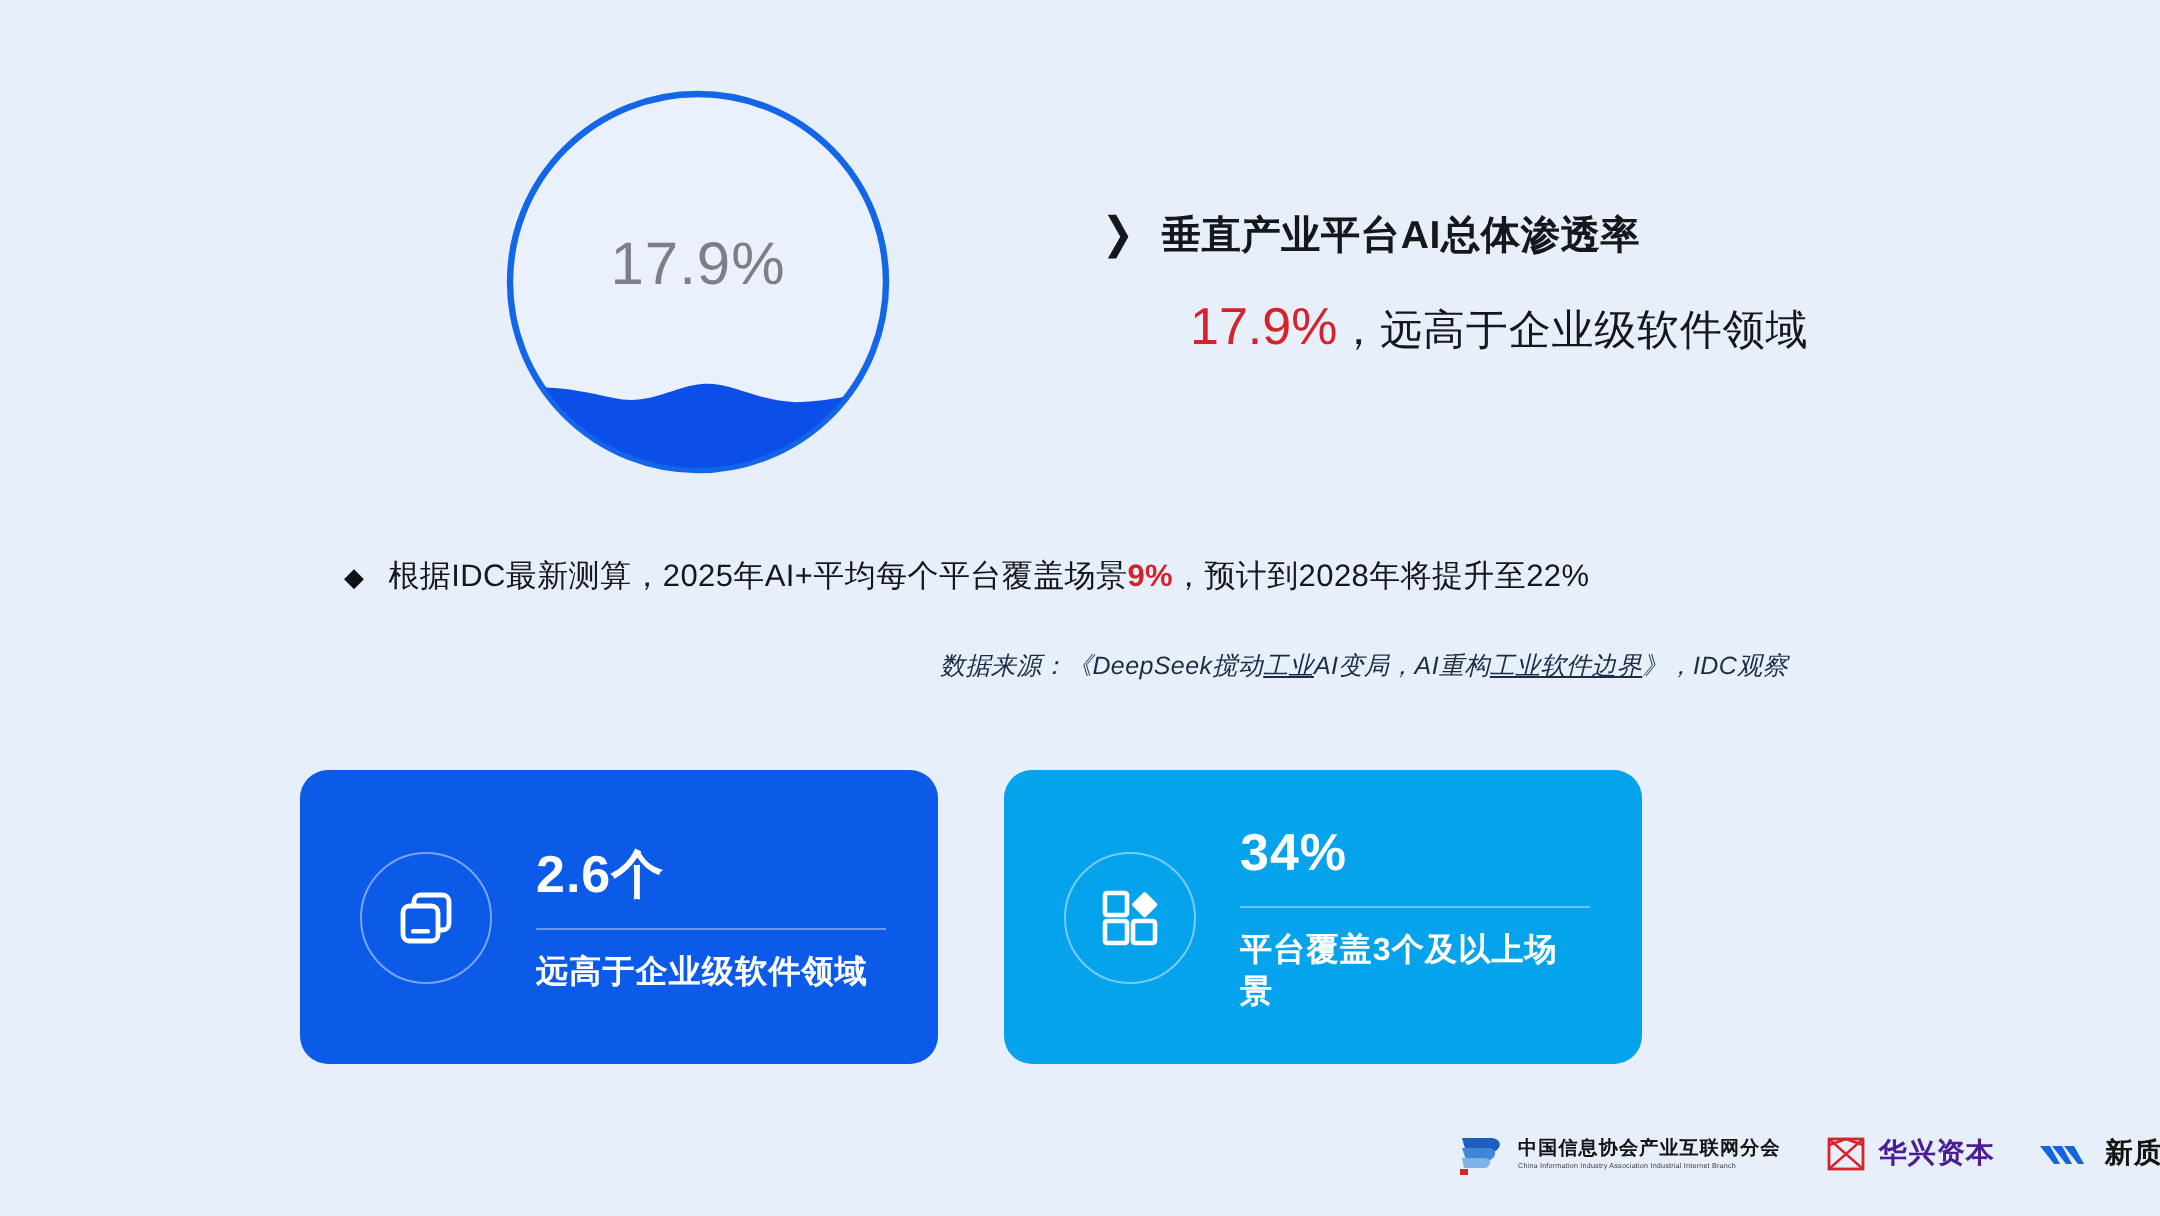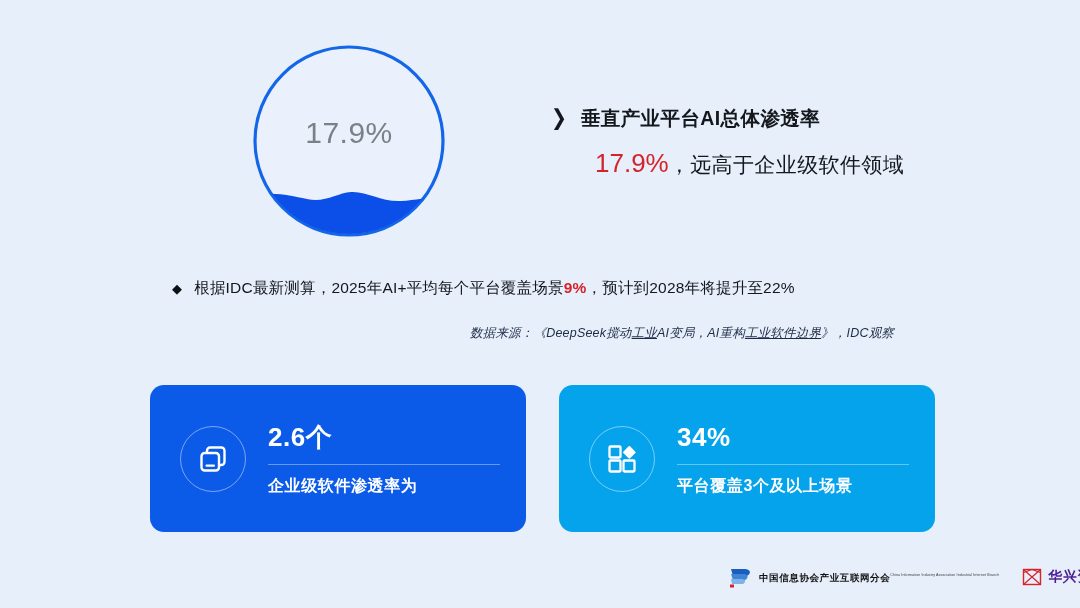--- a/index.html
+++ b/index.html
@@ -109,21 +109,21 @@
     color: #1d2b45;
     letter-spacing: 0.2px;
   }
   .source-line .u { text-decoration: underline; }
 
   
   .cards {
     position: absolute;
     left: 150px;
     top: 385px;
-    width: 785px;
+    width: 671px;
     height: 147px;
     display: flex;
     gap: 33px;
   }
   .stat-card {
     flex: 1;
     border-radius: 14px;
     display: flex;
     align-items: center;
     padding: 0 0 0 30px;
@@ -176,21 +176,21 @@
     align-items: center;
     gap: 22px;
   }
   .logo {
     display: flex;
     align-items: center;
     gap: 5px;
   }
   .logo-cn-text {
     display: flex;
-    flex-direction: row;
+    flex-direction: column;
     justify-content: center;
   }
   .logo-cn-main {
     font-size: 9.5px;
     font-weight: bold;
     color: #141414;
     letter-spacing: 0.6px;
     line-height: 11px;
     white-space: nowrap;
   }
@@ -264,21 +264,21 @@
       <div class="icon-circle">
         <svg width="34" height="34" viewBox="0 0 34 34">
           <rect x="11" y="5.5" width="17.5" height="17.5" rx="3.2" fill="none" stroke="#ffffff" stroke-width="2.4"></rect>
           <rect x="5.5" y="11" width="17.5" height="17.5" rx="3.2" fill="#0b5be8" stroke="#ffffff" stroke-width="2.4"></rect>
           <rect x="9.5" y="22.5" width="9.5" height="2.3" rx="1.1" fill="#ffffff"></rect>
         </svg>
       </div>
       <div class="card-body">
         <div class="card-number">2.6个</div>
         <div class="card-divider"></div>
-        <div class="card-label">企业级软件渗透率为</div>
+        <div class="card-label">远高于企业级软件领域</div>
       </div>
     </div>
 
     <div class="stat-card card-cyan">
       <div class="icon-circle">
         <svg width="34" height="34" viewBox="0 0 34 34">
           <rect x="4.5" y="4.5" width="11" height="11" rx="1" fill="none" stroke="#ffffff" stroke-width="2.3"></rect>
           <rect x="4.5" y="18.5" width="11" height="11" rx="1" fill="none" stroke="#ffffff" stroke-width="2.3"></rect>
           <rect x="18.5" y="18.5" width="11" height="11" rx="1" fill="none" stroke="#ffffff" stroke-width="2.3"></rect>
           <rect x="19.6" y="5.6" width="9.5" height="9.5" rx="1" fill="#ffffff" transform="rotate(45 24.35 10.35)"></rect>

